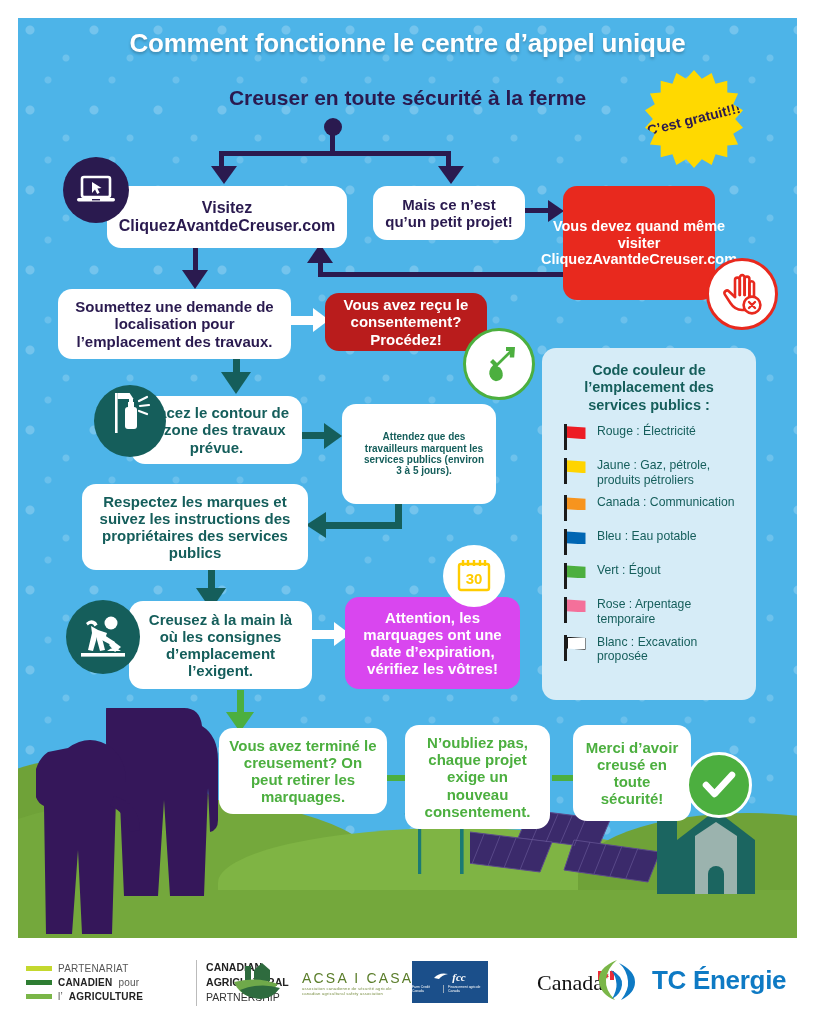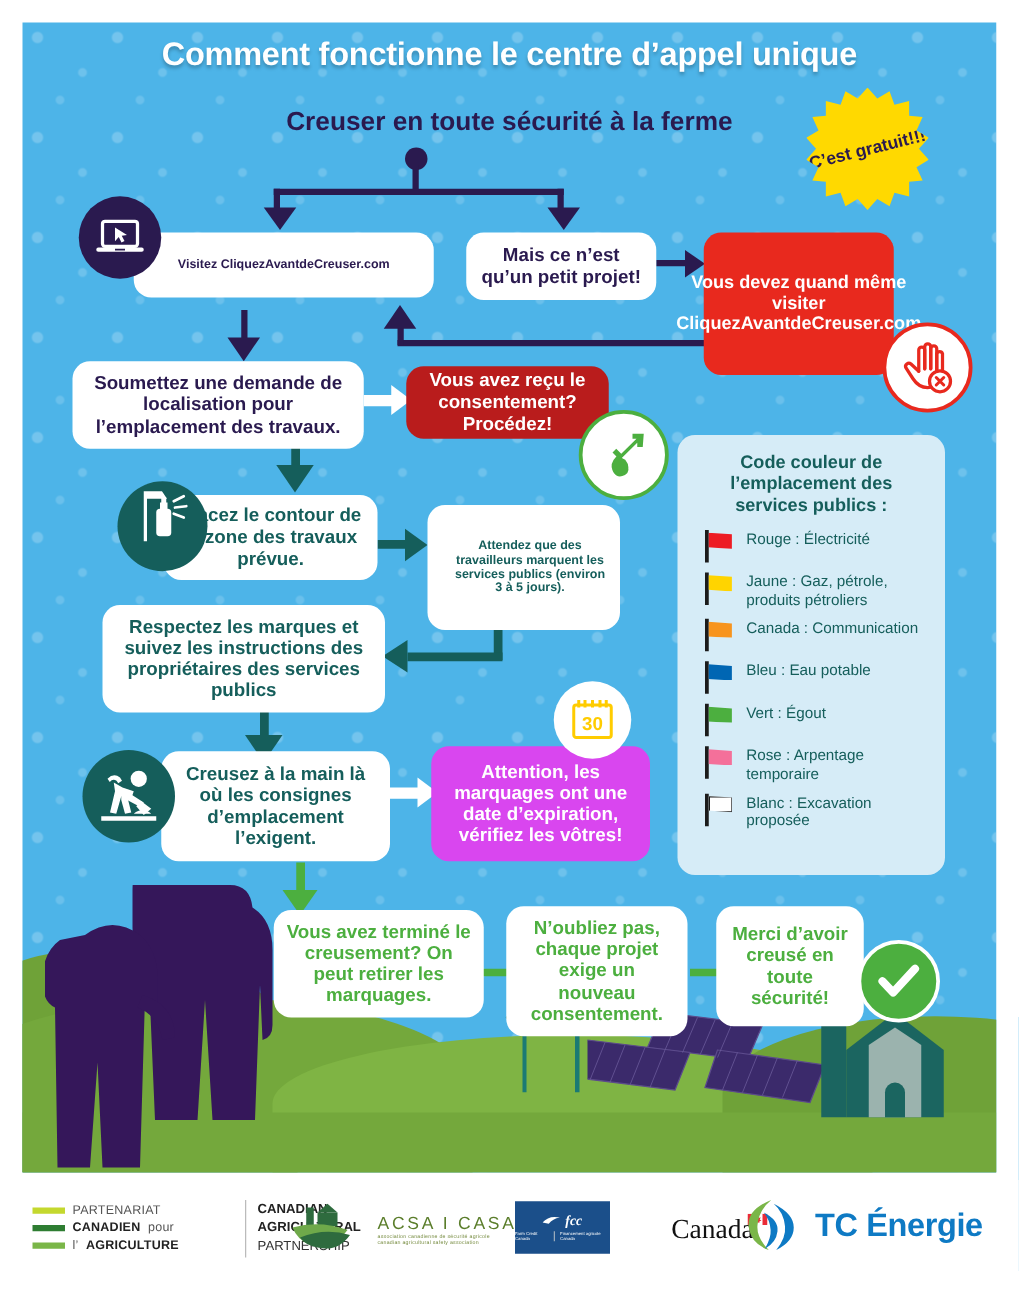--- a/index.html
+++ b/index.html
@@ -227,21 +227,21 @@
 
   <div class="ln" style="left:312px;top:630px;width:26px;height:9px;background:#ffffff;"></div>
   <div class="tri" style="left:334px;top:622px;border-top:12px solid transparent;border-bottom:12px solid transparent;border-left:16px solid #ffffff;"></div>
 
   <div class="ln" style="left:237px;top:690px;width:7px;height:26px;background:#4caf3f;"></div>
   <div class="tri" style="left:226px;top:712px;border-left:14px solid transparent;border-right:14px solid transparent;border-top:20px solid #4caf3f;"></div>
 
   <div class="ln" style="left:384px;top:775px;width:24px;height:6px;background:#4caf3f;"></div>
   <div class="ln" style="left:552px;top:775px;width:24px;height:6px;background:#4caf3f;"></div>
 
-  <div class="box navy" style="left:107px;top:186px;width:240px;height:52px;font-size:10px;">
+  <div class="box navy" style="left:107px;top:186px;width:240px;height:62px;font-size:16px;">
     <span>Visitez CliquezAvantdeCreuser.com</span>
   </div>
 
   <div class="box navy" style="left:373px;top:186px;width:152px;height:54px;font-size:15px;">
     <span>Mais ce n’est qu’un petit projet!</span>
   </div>
 
   <div class="box redbox" style="left:563px;top:186px;width:152px;height:114px;font-size:14.5px;">
     <span>Vous devez quand même visiter CliquezAvantdeCreuser.com</span>
   </div>

